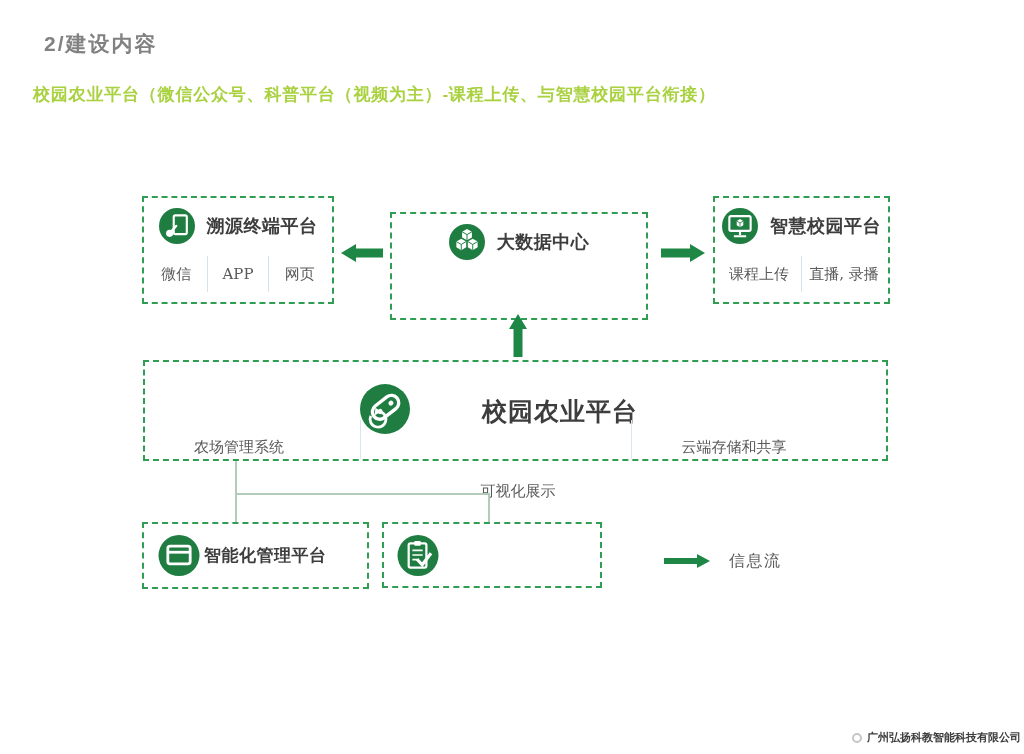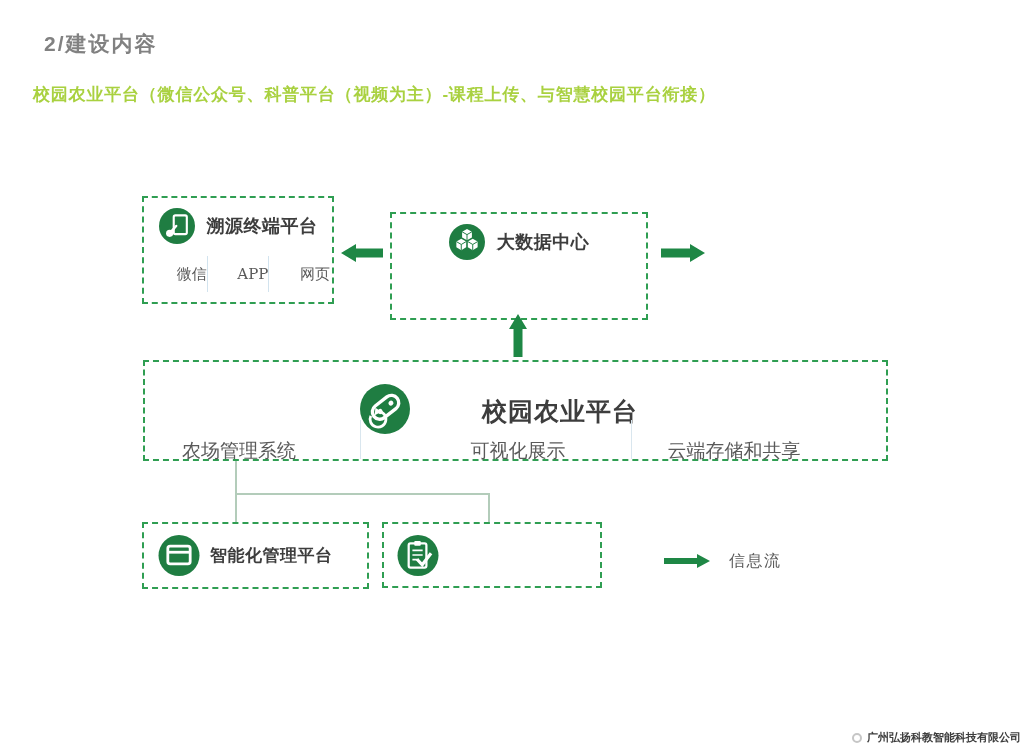--- a/index.html
+++ b/index.html
@@ -17,31 +17,31 @@
   .box-smart{left:713px;top:196px;width:177px;height:108px;}
   .box-agri{left:143px;top:360px;width:745px;height:101px;}
   .box-intel{left:142px;top:522px;width:227px;height:67px;}
   .box-analysis{left:382px;top:522px;width:220px;height:66px;}
 
   .hdr{display:flex;align-items:center;justify-content:center;margin-top:10px;gap:12px;}
   .hdr .ttl{font-size:18px;font-weight:bold;color:#3d3d3d;letter-spacing:0.5px;white-space:nowrap;}
   .icn{flex:0 0 auto;display:block;}
 
   .items{position:absolute;left:2px;right:2px;bottom:6px;height:44px;display:flex;align-items:center;}
-  .cell{flex:1;text-align:right;font-size:15px;color:#5a5a5a;white-space:nowrap;}
+  .cell{flex:1;text-align:center;font-size:15px;color:#5a5a5a;white-space:nowrap;}
   .vsep{width:1px;height:36px;background:#d2e3ee;flex:0 0 auto;}
 
   
   .agri-icn{position:absolute;left:215px;top:22px;}
   .agri-ttl{position:absolute;left:337px;top:33px;font-size:25px;font-weight:bold;color:#3d3d3d;letter-spacing:1px;}
-  .agri-item{position:absolute;top:76px;transform:translateX(-50%);font-size:19px;color:#5a5a5a;white-space:nowrap;}
+  .agri-item{position:absolute;top:76px;transform:translateX(-50%);font-size:15px;color:#5a5a5a;white-space:nowrap;}
   .agri-sep{position:absolute;top:58px;width:1px;height:39px;background:#d9e6ee;}
 
   
-  .bhdr{display:flex;align-items:center;height:100%;padding-left:13px;gap:9px;box-sizing:border-box;}
+  .bhdr{display:flex;align-items:center;height:100%;padding-left:13px;gap:3px;box-sizing:border-box;}
   .bhdr .ttl{font-size:17px;font-weight:bold;color:#3d3d3d;letter-spacing:0.5px;white-space:nowrap;}
 
   .arrow{position:absolute;}
   .conn{position:absolute;background:#b3ccba;}
 
   .legend-label{position:absolute;left:729px;top:551px;font-size:16px;color:#5a5a5a;letter-spacing:1.5px;}
 
   .footer-ring{position:absolute;left:852px;top:733px;width:6px;height:6px;border:2px solid #c6c6c6;border-radius:50%;}
   .footer-co{position:absolute;left:867px;top:730px;font-family:"Liberation Sans","DejaVu Sans",sans-serif;
              font-weight:bold;font-size:11px;color:#3d3d3d;text-align:right;}
@@ -83,20 +83,37 @@
           <polygon points="15,18 21,21.5 21,28.5 15,32 9,28.5 9,21.5" fill="#fff"></polygon>
           <path d="M9 21.5 L15 25 L21 21.5 M15 25 L15 32" stroke="#1f7d42" stroke-width="1.2" fill="none"></path>
           <polygon points="29,18 35,21.5 35,28.5 29,32 23,28.5 23,21.5" fill="#fff"></polygon>
           <path d="M23 21.5 L29 25 L35 21.5 M29 25 L29 32" stroke="#1f7d42" stroke-width="1.2" fill="none"></path>
         </g>
       </svg>
       <span class="ttl">大数据中心</span>
     </div>
   </div>
 
+  <div class="dbox box-smart">
+    <div class="hdr">
+      <svg class="icn" width="36" height="36" viewBox="0 0 44 44">
+        <circle cx="22" cy="22" r="22" fill="#1f7d42"></circle>
+        <rect x="9" y="10" width="26" height="18" rx="2" fill="none" stroke="#fff" stroke-width="2.6"></rect>
+        <polygon points="22,13.5 26,16 26,21 22,23.5 18,21 18,16" fill="#fff"></polygon>
+        <path d="M18 16 L22 18.3 L26 16 M22 18.3 L22 23.5" stroke="#1f7d42" stroke-width="1" fill="none"></path>
+        <path d="M22 28 L22 33 M14.5 34.5 L29.5 34.5" stroke="#fff" stroke-width="2.6"></path>
+      </svg>
+      <span class="ttl">智慧校园平台</span>
+    </div>
+    <div class="items">
+      <span class="cell">课程上传</span>
+      <span class="vsep"></span>
+      <span class="cell">直播, 录播</span>
+    </div>
+  </div>
 
   <svg class="arrow" style="left:341px;top:244px;" width="42" height="18" viewBox="0 0 42 18">
     <polygon points="15,0 15,4.5 42,4.5 42,13.5 15,13.5 15,18 0,9" fill="#1e8745"></polygon>
   </svg>
   <svg class="arrow" style="left:661px;top:244px;" width="44" height="18" viewBox="0 0 44 18">
     <polygon points="29,0 44,9 29,18 29,13.5 0,13.5 0,4.5 29,4.5" fill="#1e8745"></polygon>
   </svg>
   <svg class="arrow" style="left:509px;top:314px;" width="18" height="43" viewBox="0 0 18 43">
     <polygon points="9,0 18,15 13.5,15 13.5,43 4.5,43 4.5,15 0,15" fill="#1e8745"></polygon>
   </svg>
@@ -107,21 +124,21 @@
       <g transform="rotate(-38 22.5 20.5)">
         <rect x="9.5" y="14" width="26" height="13" rx="6.5" fill="none" stroke="#fff" stroke-width="3"></rect>
         <circle cx="16.5" cy="20.5" r="2.2" fill="#fff"></circle>
         <circle cx="28.5" cy="20.5" r="2.2" fill="#fff"></circle>
       </g>
       <path d="M9.5 28 A 7 7 0 1 0 16 24" fill="none" stroke="#fff" stroke-width="2.4"></path>
       <polygon points="13.5,21 19,24.5 13,27.5" fill="#fff"></polygon>
     </svg>
     <div class="agri-ttl">校园农业平台</div>
     <span class="agri-item" style="left:94px;">农场管理系统</span>
-    <span class="agri-item" style="left:373px;">可视化展示</span>
+    <span class="agri-item" style="left:373px;margin-top:44px;">可视化展示</span>
     <span class="agri-item" style="left:589px;">云端存储和共享</span>
     <span class="agri-sep" style="left:215px;"></span>
     <span class="agri-sep" style="left:486px;"></span>
   </div>
 
   <div class="conn" style="left:235px;top:461px;width:2px;height:61px;"></div>
   <div class="conn" style="left:235px;top:493px;width:255px;height:2px;"></div>
   <div class="conn" style="left:488px;top:493px;width:2px;height:29px;"></div>
 
   <div class="dbox box-intel">

